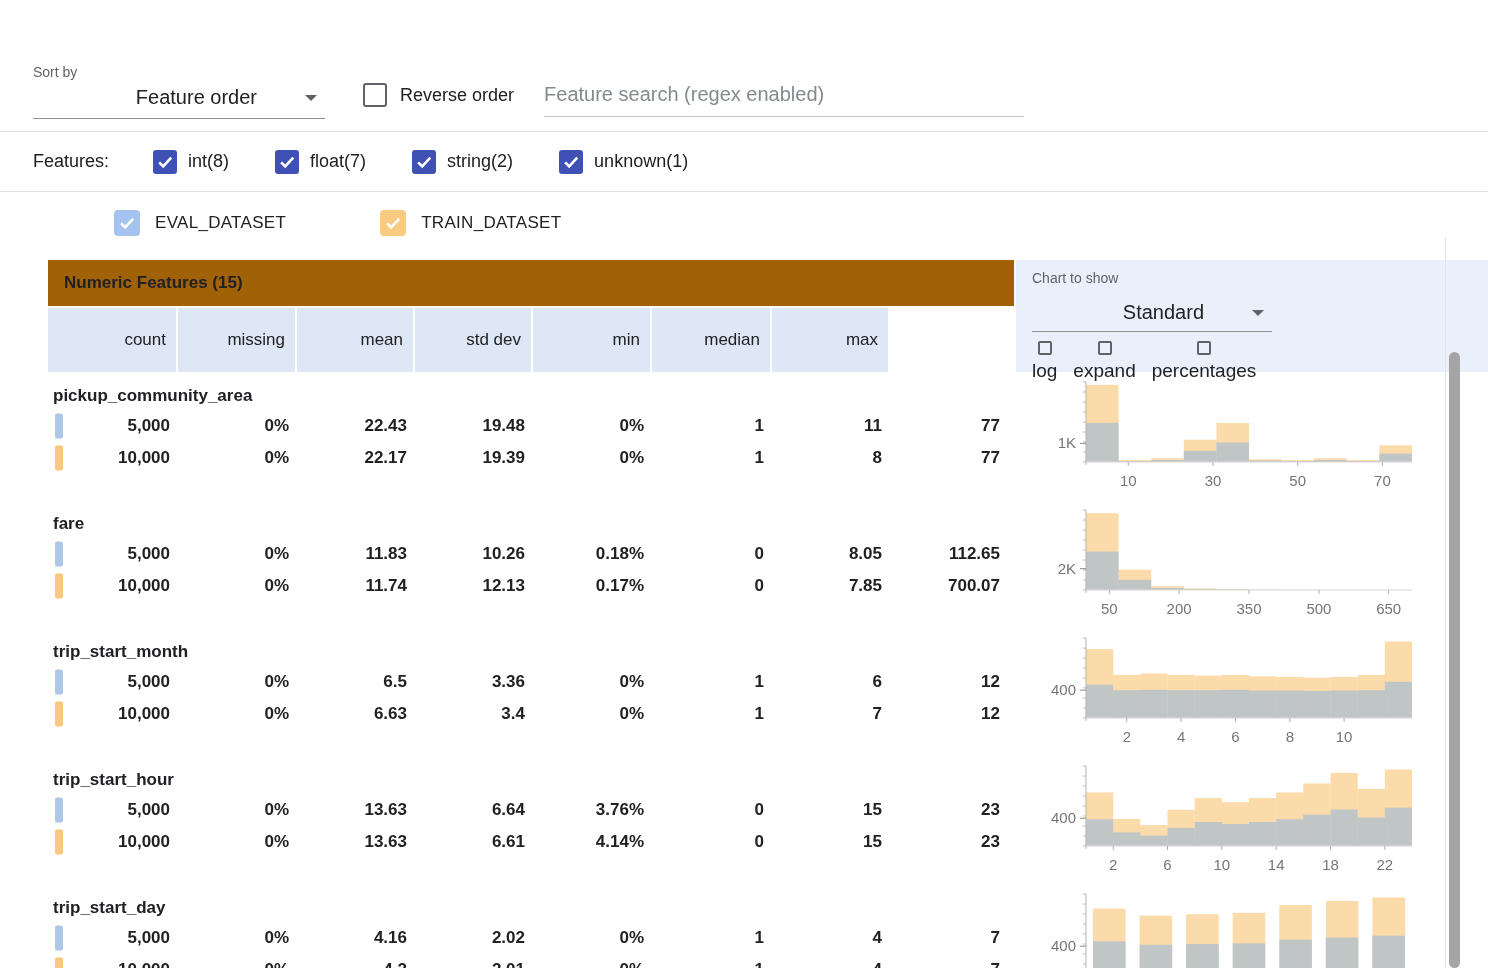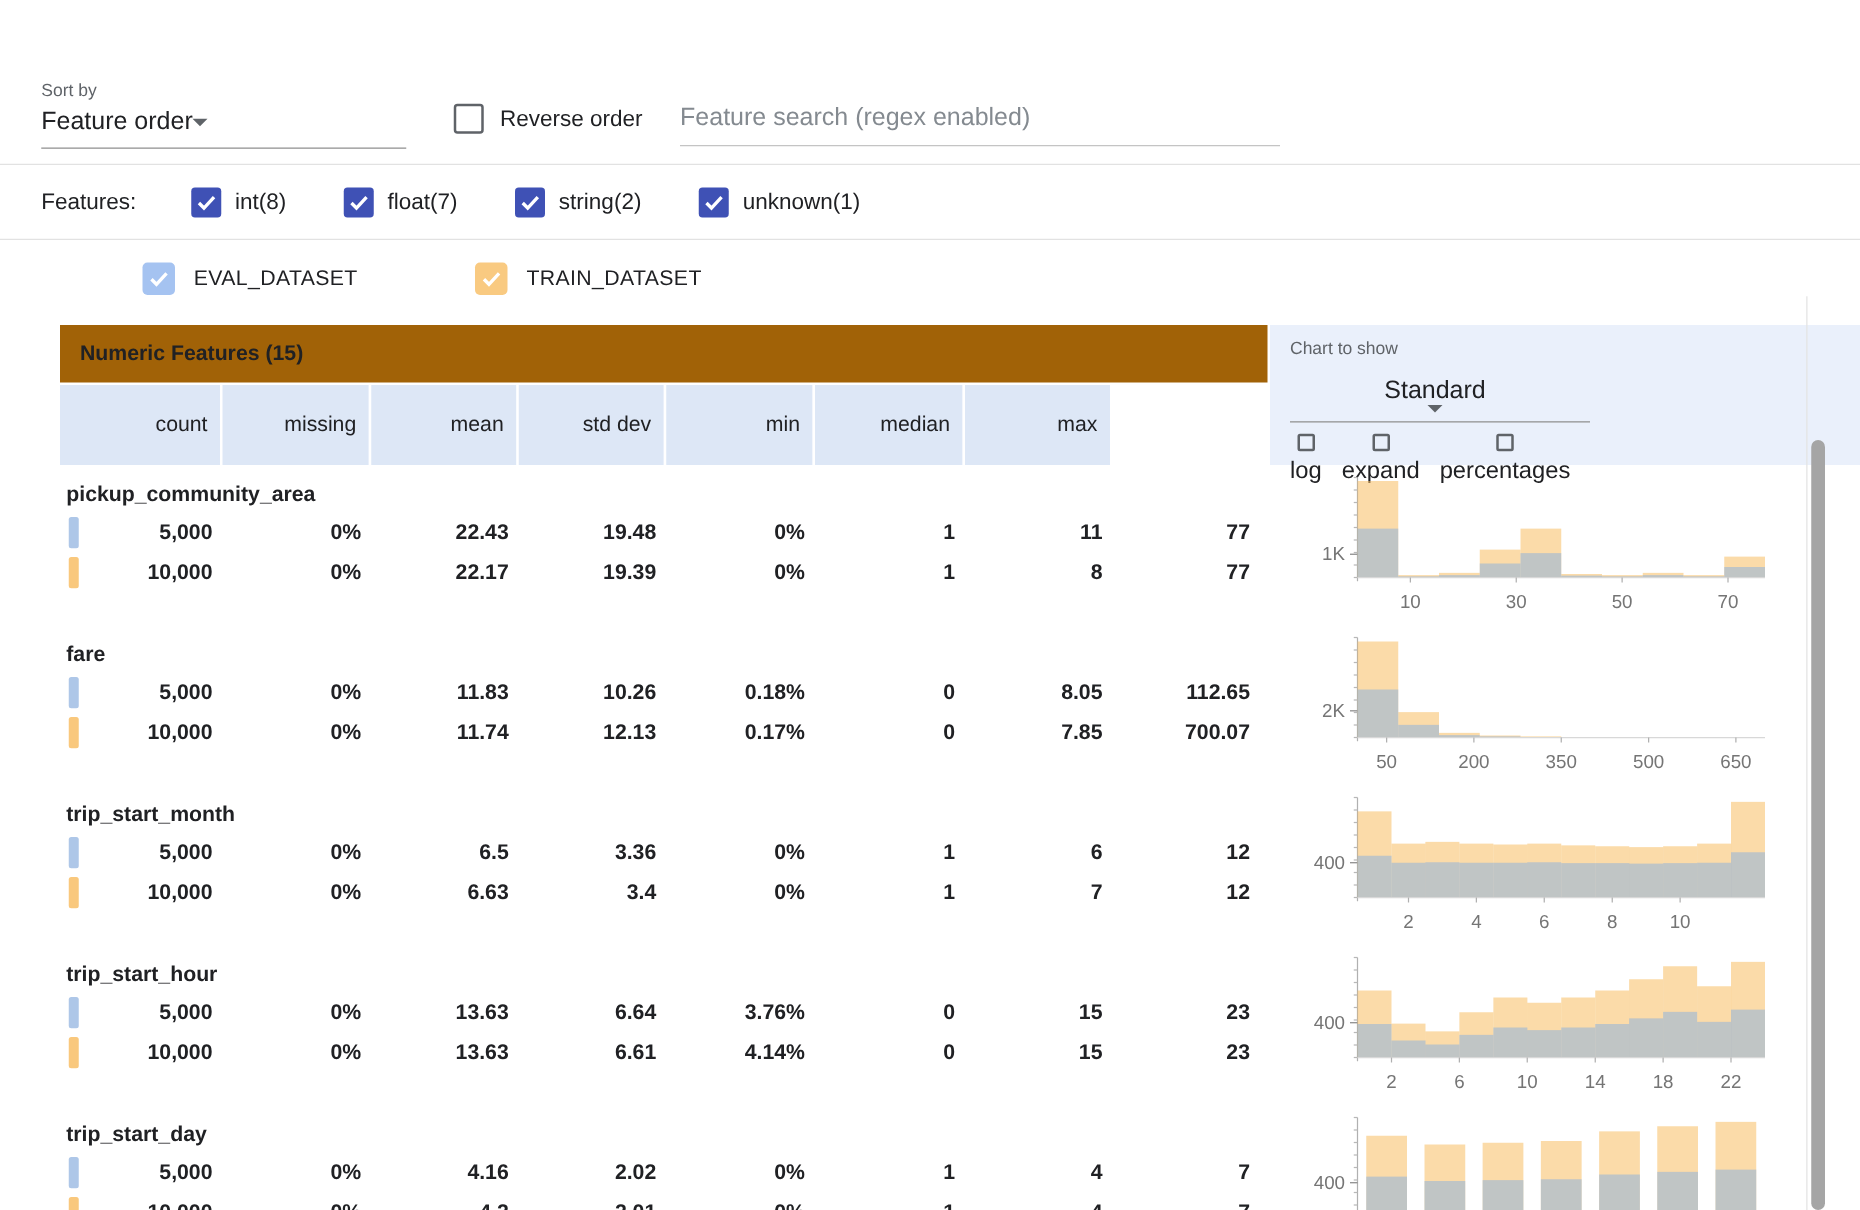--- a/index.html
+++ b/index.html
@@ -6,21 +6,21 @@
   html,body { margin:0; padding:0; }
   body {
     width:1488px; height:968px; overflow:hidden; position:relative;
     background:#fff; color:#202124;
     font-family:"Liberation Sans", sans-serif;
   }
   
   .toolbar { display:flex; align-items:flex-end; padding:20px 0 12px 33px; border-bottom:1px solid #e2e2e2; height:132px; }
   .field-label { font-size:14px; color:#5f6368; }
   .sort-group { width:292px; }
-  .select { display:flex; justify-content:flex-start; align-items:center; border-bottom:1px solid #8f8f8f; font-size:20px; padding:6px 8px 9px 0; cursor:pointer; }
+  .select { display:flex; justify-content:flex-end; align-items:center; border-bottom:1px solid #8f8f8f; font-size:20px; padding:6px 8px 9px 0; cursor:pointer;gap:48px; }
   .arrow { width:0; height:0; border-left:6px solid transparent; border-right:6px solid transparent; border-top:6px solid #5f6368; }
   .reverse-group { display:flex; align-items:center; gap:13px; margin-left:38px; padding-bottom:12px; font-size:18px; cursor:pointer; }
   .search-group { margin-left:30px; padding-bottom:2px; }
   .search-input { width:480px; font-size:20px; border:none; border-bottom:1px solid #c4c4c4; outline:none; padding:8px 0 10px 0; color:#202124; font-family:inherit; background:transparent; }
   .search-input::placeholder { color:#848a90; }
   
   .cb { display:inline-flex; width:24px; height:24px; border-radius:3px; align-items:center; justify-content:center; flex:none; }
   .cb svg { display:block; }
   .cb-outline { border:2px solid #5f6368; background:#fff; }
   .cb-big { width:26px; height:26px; border-radius:4px; }
@@ -35,21 +35,21 @@
   .legend-item { display:flex; align-items:center; gap:15px; cursor:pointer;margin-left:26px; }
   
   .table { margin:12px 0 0 48px; }
   .table-head { display:flex; }
   .left-head { width:966px; flex:none; }
   .nf-title { background:#a16207; font-size:17px; font-weight:700; height:46px; padding:13px 16px; }
   .col-headers { display:grid; grid-template-columns:128px 119px 118px 118px 119px 120px 118px 126px; height:64px; margin-top:2px; }
   .hcell { background:#dde7f6; display:flex; align-items:center; justify-content:flex-end; padding-right:10px; font-size:17px; border-left:2px solid #fff; }
   .hcell:first-child { border-left:none; }
   .chart-panel { flex:1; background:#eaf0fb; margin-left:2px; height:112px; padding:10px 0 0 16px; }
-  .chart-select { width:240px; margin-top:9px; padding-bottom:7px; font-size:20px;flex-direction:column; }
+  .chart-select { width:240px; margin-top:9px; padding-bottom:7px; font-size:20px; }
   .toggles { display:flex; gap:16px; margin-top:9px; align-items:center; }
   .toggle-item { display:flex; align-items:center; gap:5px; font-size:19px; cursor:pointer;flex-direction:column; }
   
   .feature-list { margin-top:4px; }
   .feature-block { display:flex; height:128px; }
   .fleft { width:958px; flex:none; }
   .fname { font-size:17px; font-weight:700; padding:10px 0 4px 5px; line-height:20px; }
   .frow { display:grid; grid-template-columns:128px 119px 118px 118px 119px 120px 118px 118px; height:32px; align-items:center; font-size:17px; font-weight:700; }
   .fcell { text-align:right; padding-right:6px; position:relative; }
   .swatch { position:absolute; left:7px; top:50%; transform:translateY(-50%); width:8px; height:25px; border-radius:2px; }

